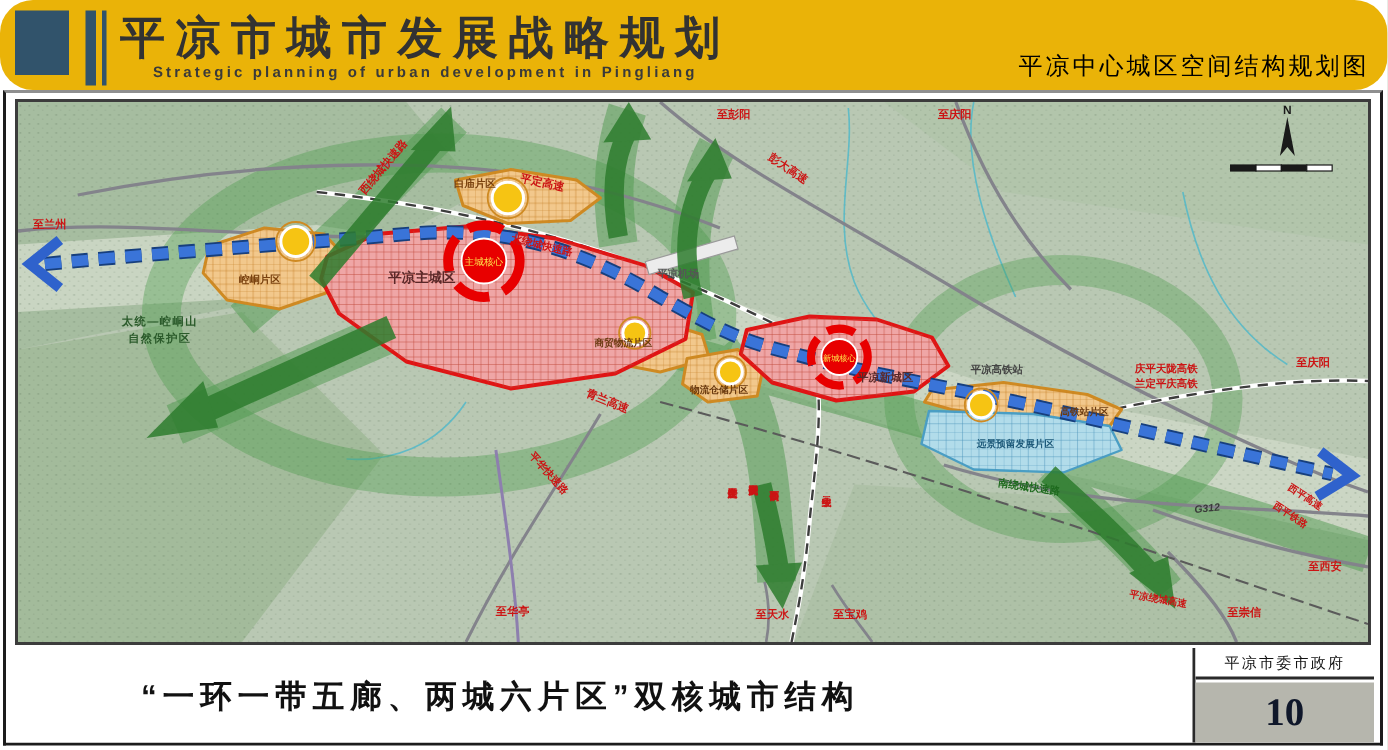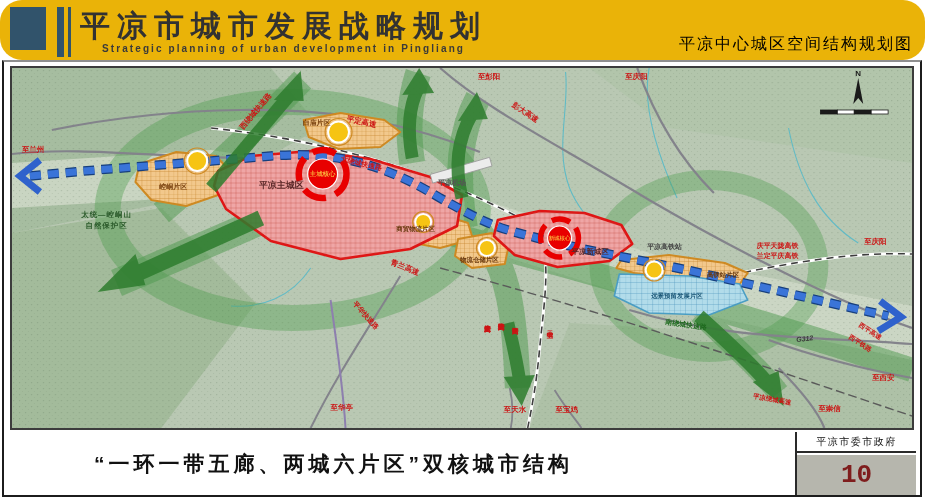--- a/index.html
+++ b/index.html
@@ -34,21 +34,21 @@
   .footer-caption { position:absolute; left:90px; top:50%; transform:translateY(-50%);
                     font-size:21px; font-weight:bold; color:#111; letter-spacing:4px;
                     white-space:nowrap; }
   .footer-right { position:absolute; right:4px; top:0; bottom:0; width:121px;
                   border-left:2px solid #2a2a2a; }
   .fr-agency { height:21px; display:flex; align-items:center; justify-content:center;
                font-size:10px; color:#111; letter-spacing:1.5px; border-bottom:2px solid #2a2a2a;
                background:#fff; }
   .fr-page { position:absolute; top:23px; left:0; right:0; bottom:0; background:#b6b6ad;
              display:flex; align-items:center; justify-content:center;
-             font-family:Liberation Mono, monospace; font-size:26px; font-weight:bold; color:#7f1d1d; }
+             font-family:Liberation Serif, serif; font-size:26px; font-weight:bold; color:#0f172a; }
 </style>
 </head>
 <body>
 
 <div class="page">
 
   <div class="header">
     <div class="hdr-square"></div>
     <div class="hdr-bar1"></div>
     <div class="hdr-bar2"></div>

